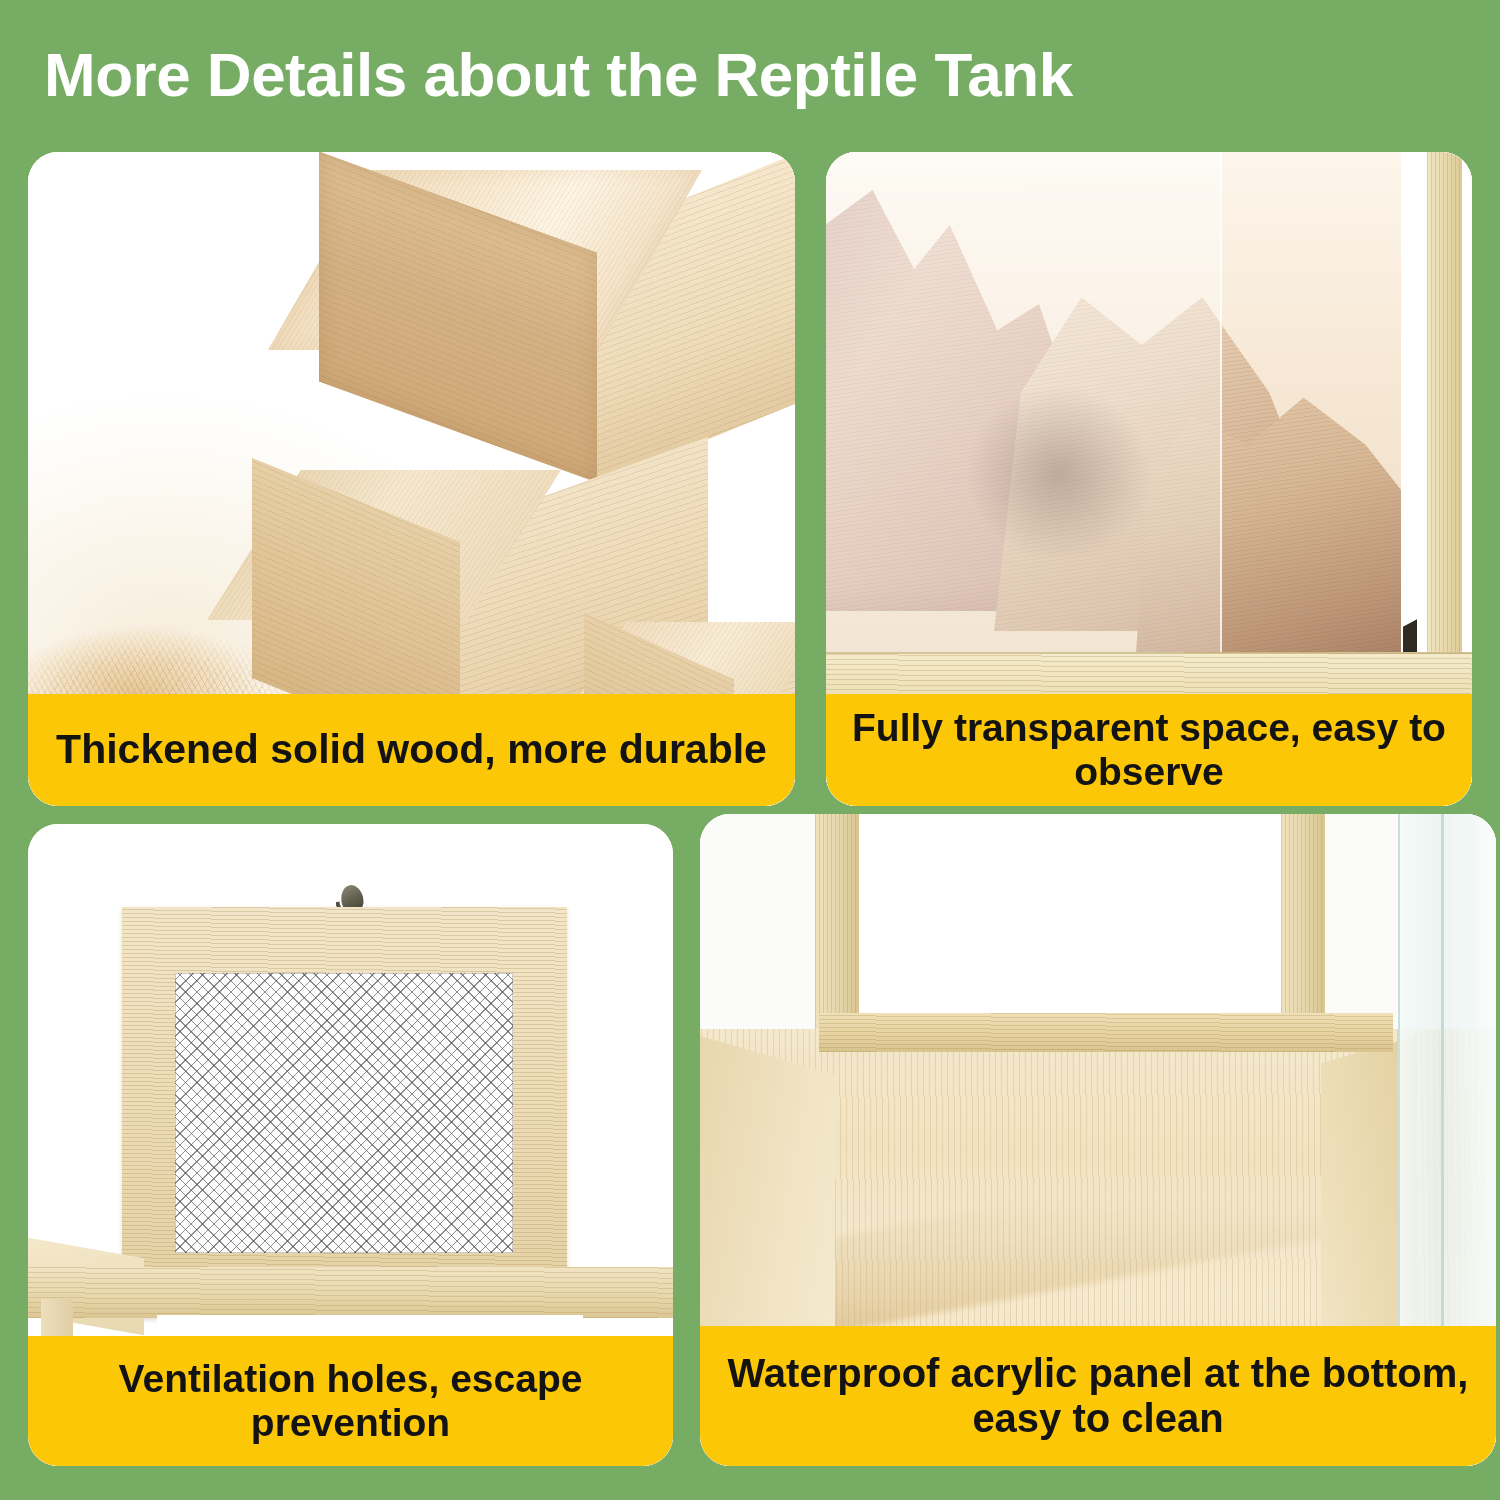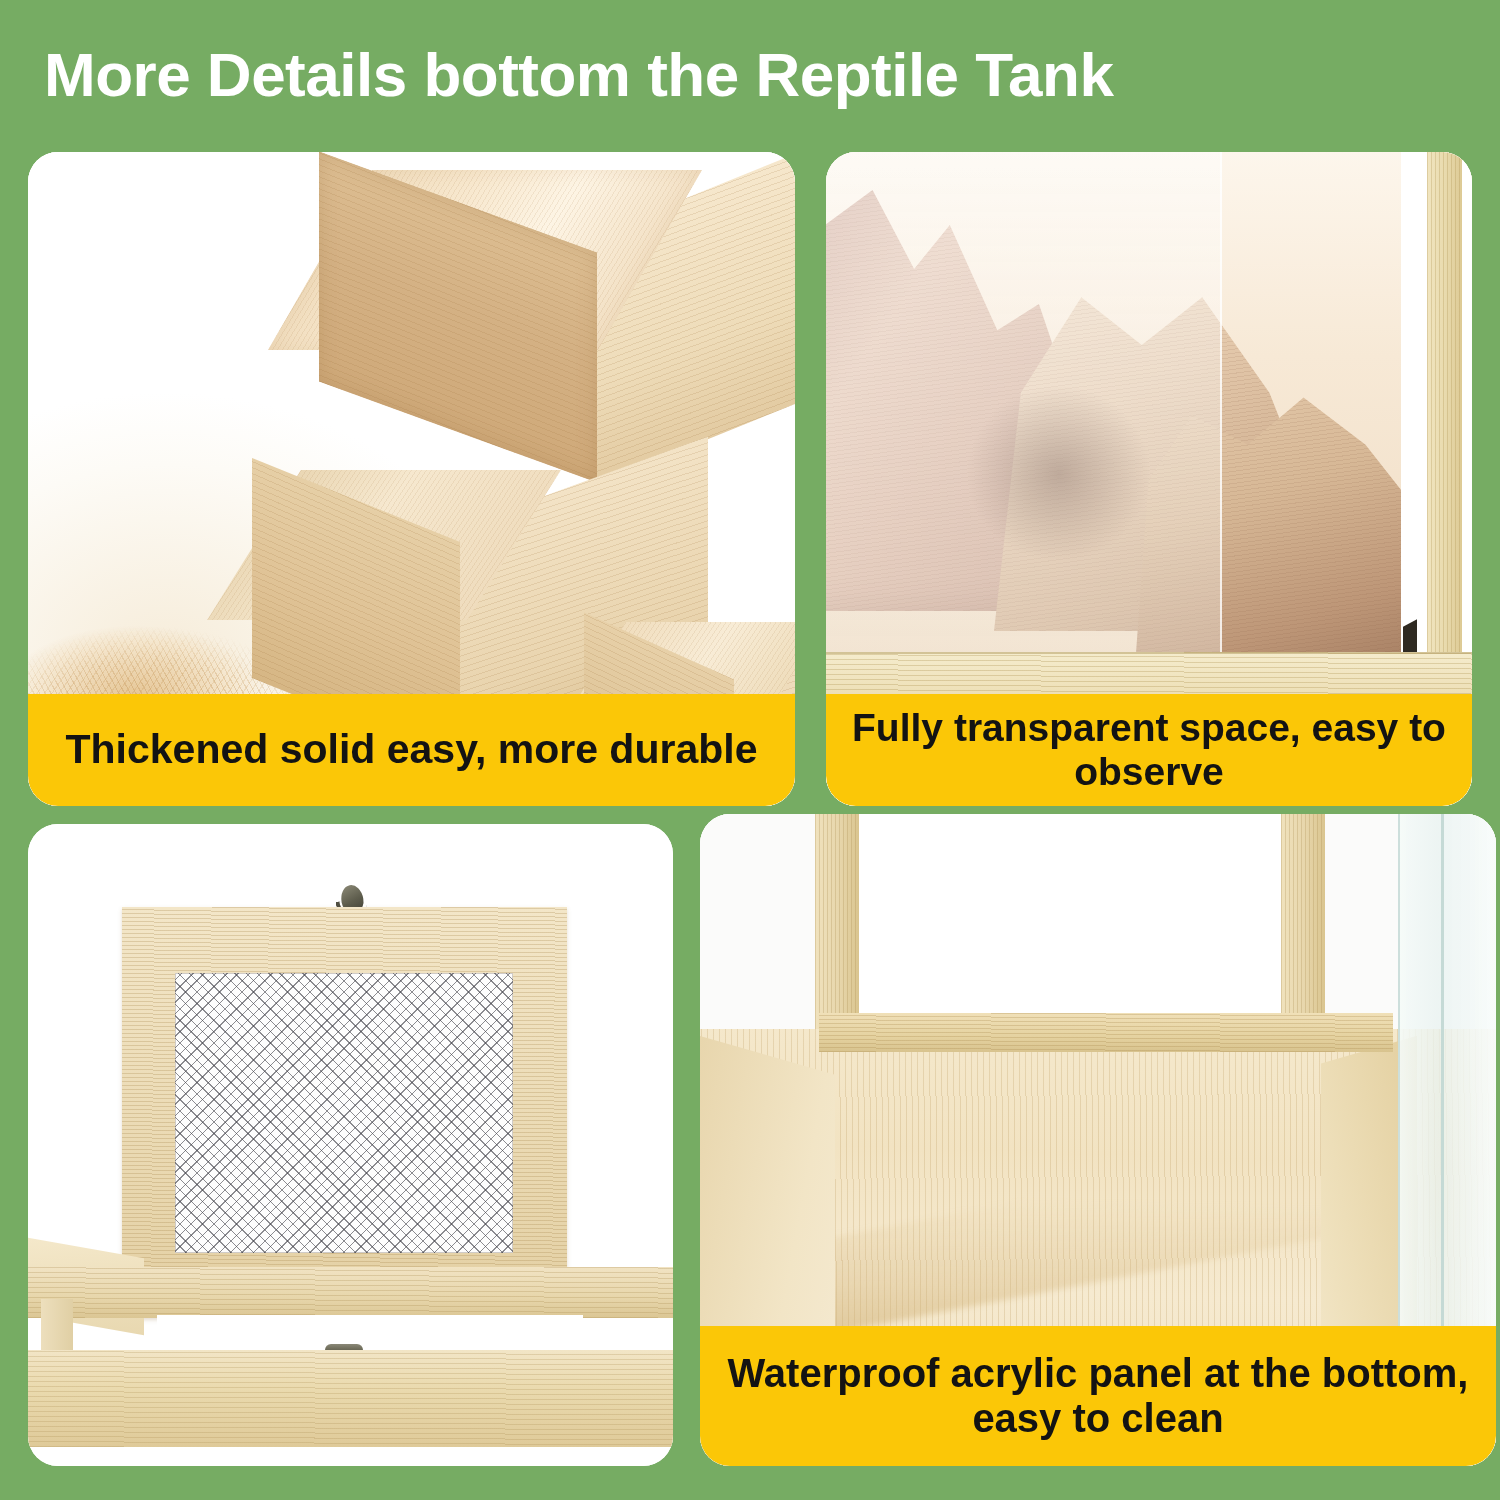--- a/index.html
+++ b/index.html
@@ -348,21 +348,21 @@
   }
   .bot-white-topleft{
     position:absolute;left:0;right:0;top:0;height:33%;
     background:#fbfbfa;
   }
 </style>
 </head>
 <body>
 
 <div class="title-bar">
-  <div class="title-text">More Details bottom the Reptile Tank</div>
+  <div class="title-text">More Details about the Reptile Tank</div>
 </div>
 
 <div class="panel" id="panel-wood">
   <div class="panel-photo ph-wood">
 
     <div class="sawdust"></div>
     <div class="sawdust-tex"></div>
 
     <div class="blk blk-top-side">
         <div class="grain-v"></div>
@@ -389,21 +389,21 @@
       </div>
     <div class="blk blk-sm-face">
         <div class="grain"></div>
       </div>
     <div class="blk blk-sm-front">
         <div class="grain-v"></div>
       </div>
   </div>
 
   <div class="caption">
-    <span>Thickened solid easy, more durable</span>
+    <span>Thickened solid wood, more durable</span>
   </div>
 </div>
 
 <div class="panel" id="panel-transparent">
   <div class="panel-photo ph-trans">
 
     <div class="trans-scene">
       <div class="rock-a">
           <div class="rock-grain"></div>
         </div>
@@ -449,20 +449,23 @@
         <div class="grain"></div>
       </div>
     <div class="mesh-inner-gap"></div>
     <div class="side-left-post"></div>
     <div class="hinge-small"></div>
     <div class="body-front">
         <div class="grain"></div>
       </div>
   </div>
 
+  <div class="caption">
+    <span>Ventilation holes, escape prevention</span>
+  </div>
 </div>
 
 <div class="panel" id="panel-bottom">
   <div class="panel-photo ph-bot">
 
     <div class="bot-white-topleft"></div>
     <div class="bot-white-top"></div>
 
     <div class="post-left">
         <div class="grain-v"></div>

